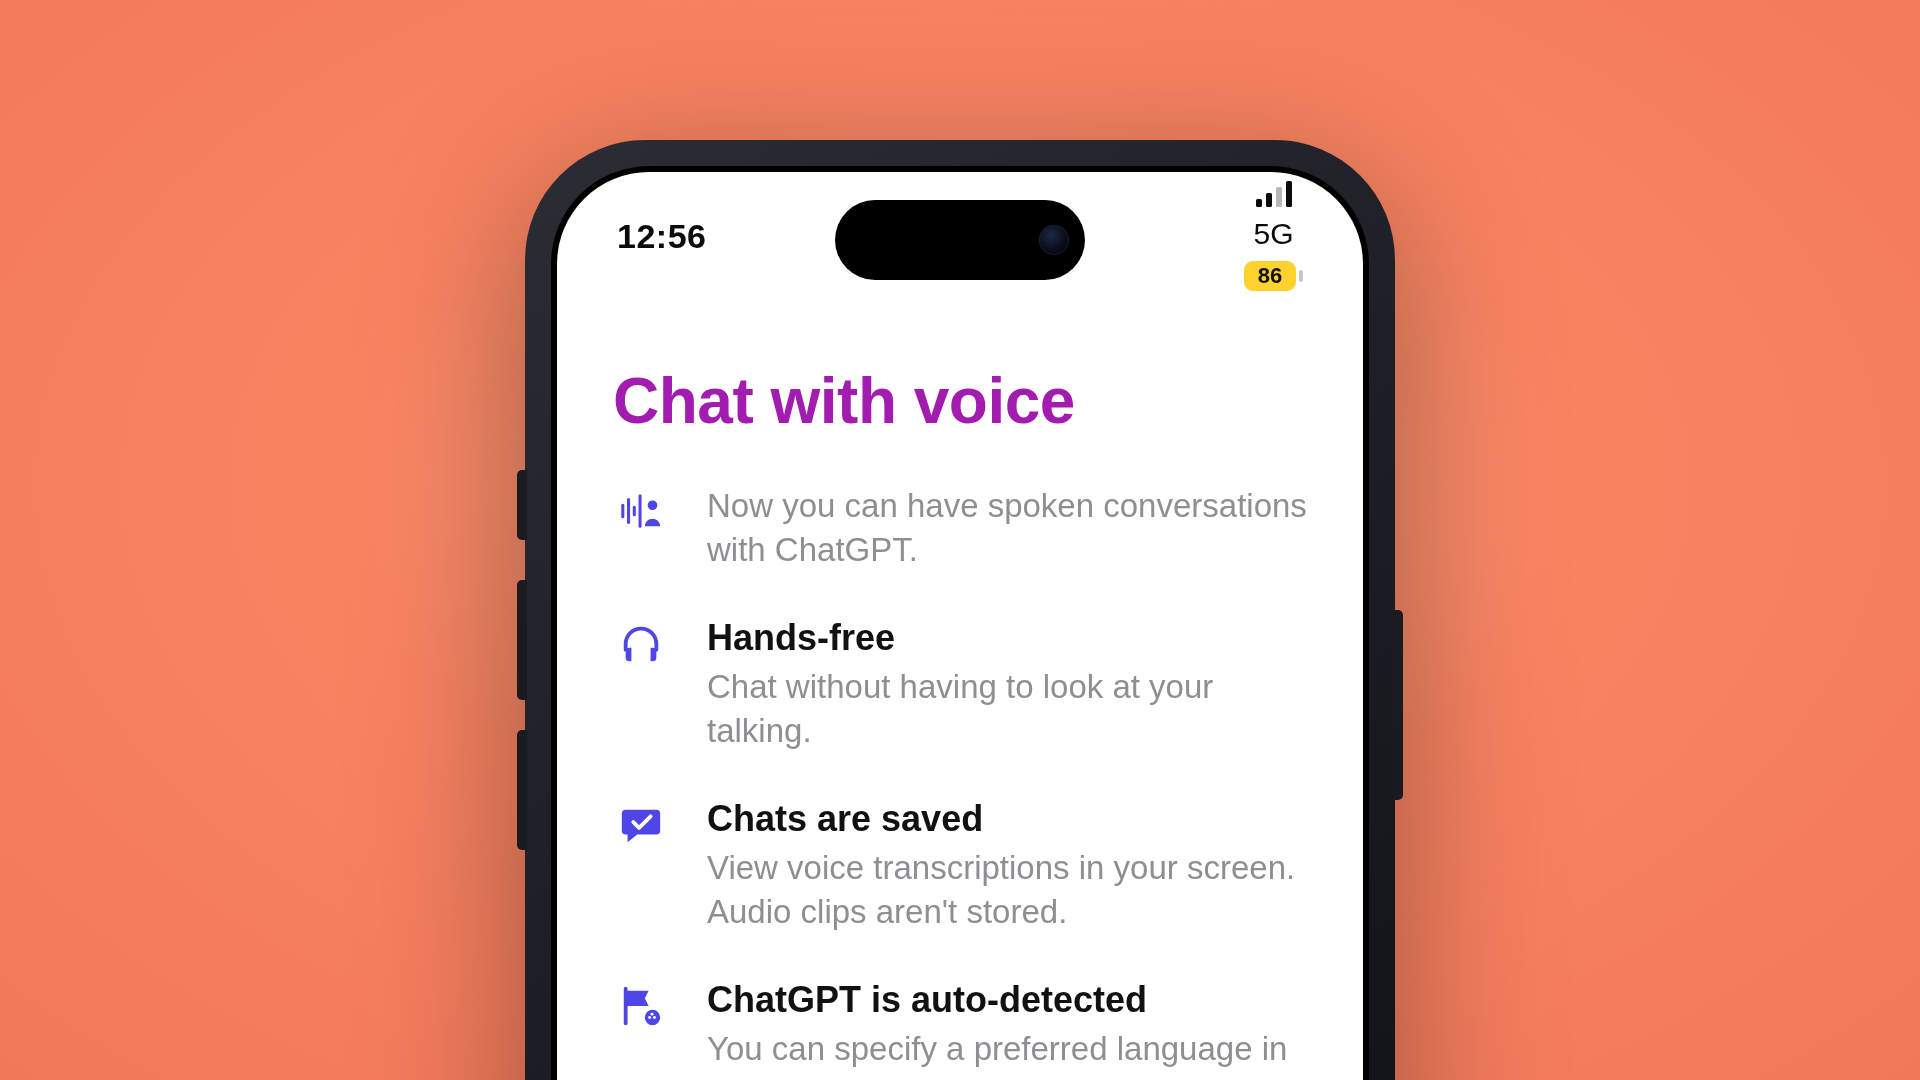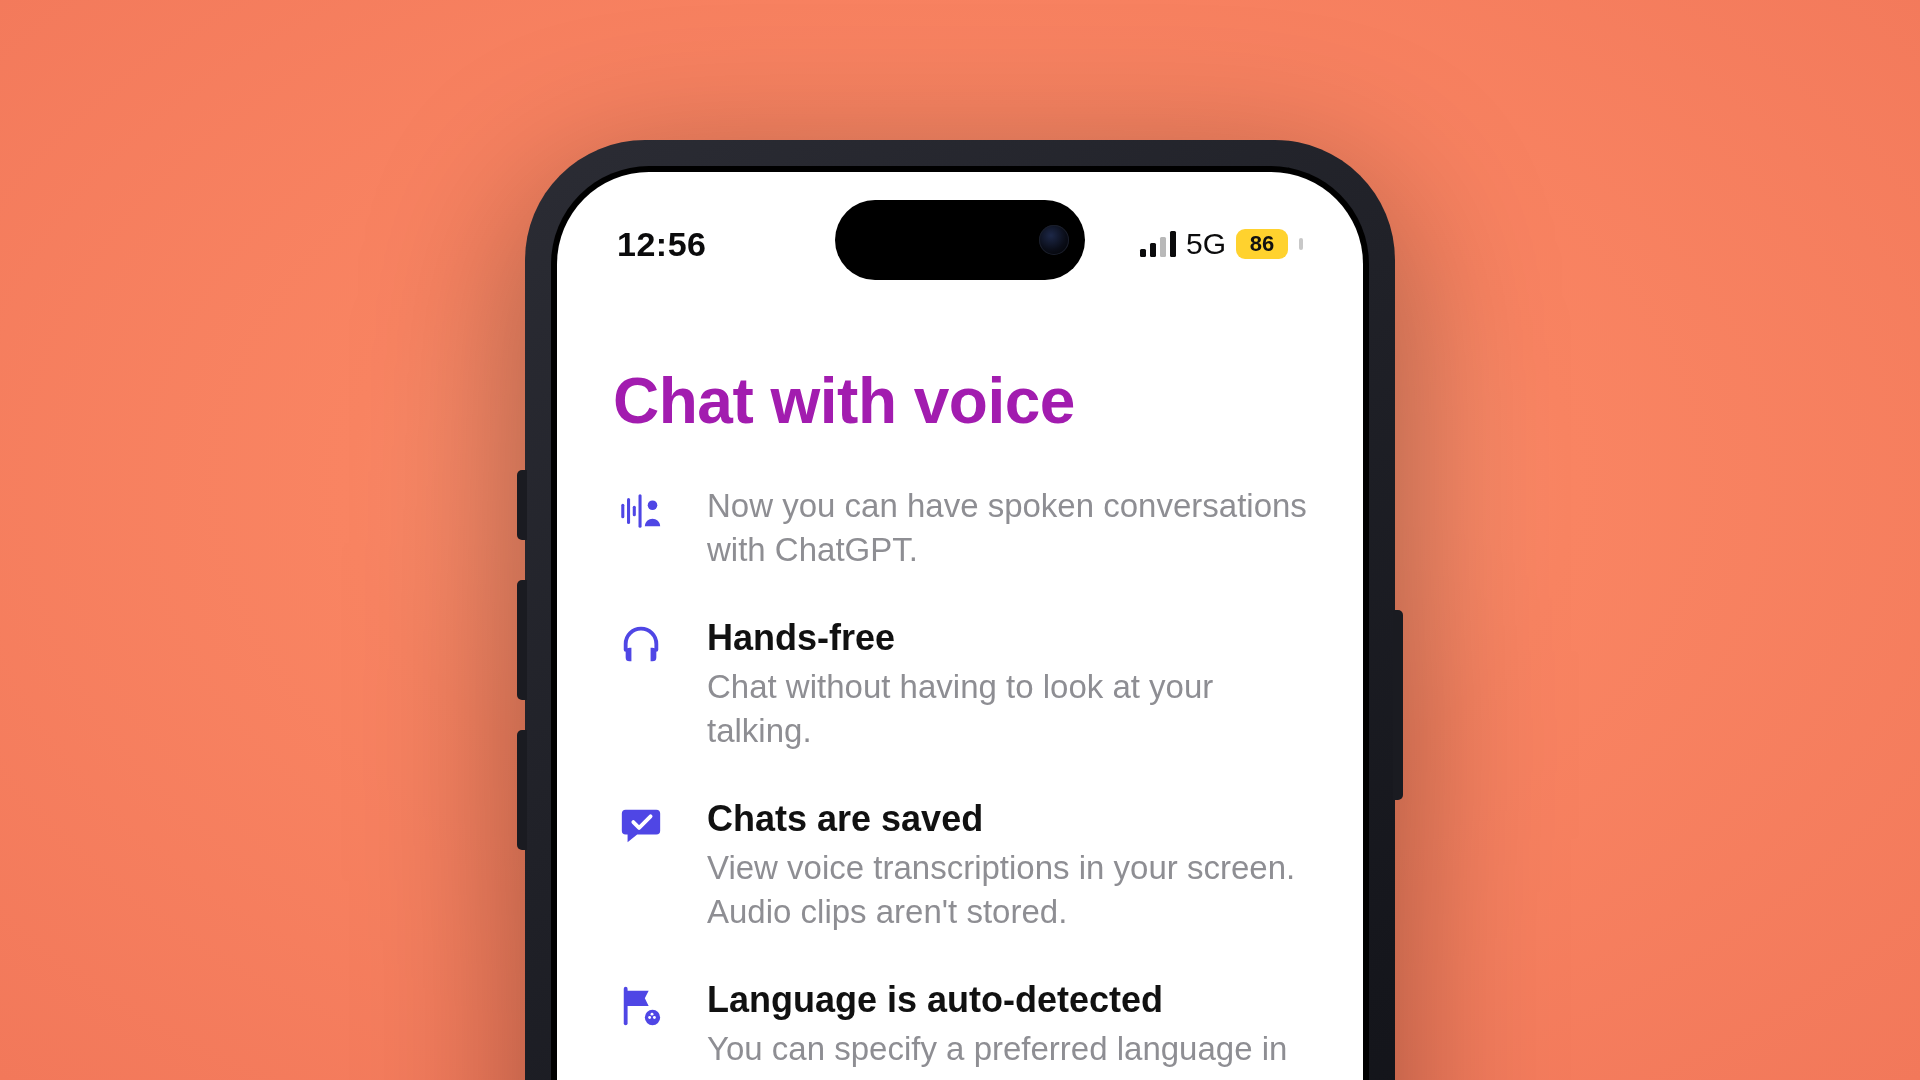--- a/index.html
+++ b/index.html
@@ -71,42 +71,43 @@
   }
   .island .cam {
     width: 30px; height: 30px; border-radius: 50%;
     background: radial-gradient(circle at 40% 35%, #1d2848 0%, #0a0d18 55%, #000 100%);
     box-shadow: inset 0 0 0 1px #1b1f2b;
   }
 
   
   .status-bar {
     position: absolute;
-    top: 12px; left: 0; right: 0;
+    top: 4px; left: 0; right: 0;
     height: 120px;
     display: flex;
     align-items: center;
     justify-content: space-between;
     padding: 0 60px;
     z-index: 4;
   }
   .status-time {
     font-size: 34px;
     font-weight: 600;
     letter-spacing: 0.5px;
     color: #0b0b0c;
   }
   .status-right {
     display: flex;
     align-items: center;
     gap: 10px;
+    flex-direction: column;
   }
   .status-network { font-size: 30px; font-weight: 500; color: #0b0b0c; }
   .battery-pill {
-    display: flex; align-items: center; gap: 11px;
+    display: flex; align-items: center; gap: 3px;
   }
   .battery-body {
     position: relative;
     min-width: 52px; height: 30px;
     background: #ffd22e;
     border-radius: 9px;
     display: flex; align-items: center; justify-content: center;
     font-size: 22px; font-weight: 700; color: #111;
     padding: 0 4px;
   }
@@ -258,21 +259,21 @@
                 <svg viewBox="0 0 48 48">
                   <path d="M8 6v36" stroke="currentColor" stroke-width="4" stroke-linecap="round"></path>
                   <path d="M8 8h24l-4 8 4 8H8z" fill="currentColor"></path>
                   <circle cx="36" cy="36" r="8" fill="currentColor"></circle>
                   <circle cx="33" cy="36" r="1.5" fill="#fff"></circle>
                   <circle cx="38" cy="36" r="1.5" fill="#fff"></circle>
                   <circle cx="35.5" cy="32.5" r="1.5" fill="#fff"></circle>
                 </svg>
               </div>
               <div class="feature-text">
-                <div class="feature-title">Language is auto-detected</div>
+                <div class="feature-title">ChatGPT is auto-detected</div>
                 <div class="feature-desc">You can specify a preferred language in Settings for a more accurate detection.</div>
               </div>
             </div>
 
           </div>
         </div>
 
       </div>
     </div>
   </div>

